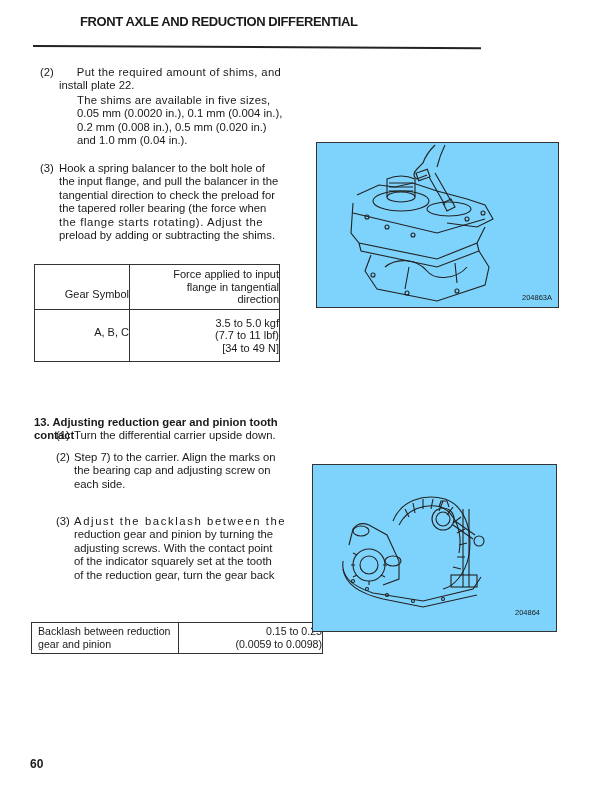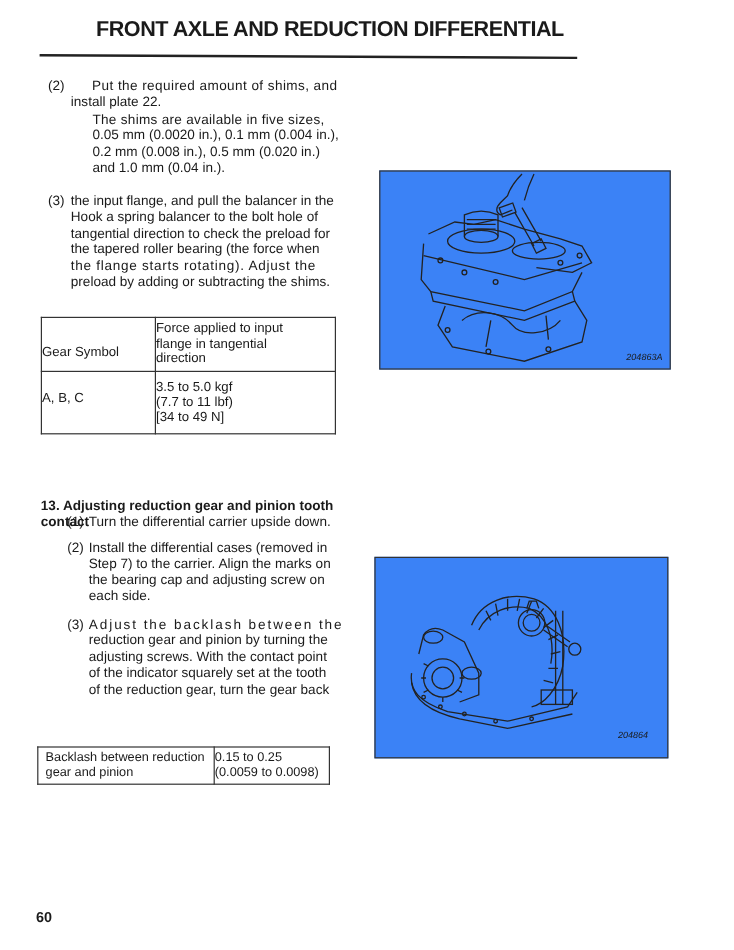--- a/index.html
+++ b/index.html
@@ -1,26 +1,26 @@
 <!DOCTYPE html>
 <html><head>
 <meta charset="utf-8">
 <style>
   html, body { margin:0; padding:0; background:#fff; }
   body { width:612px; height:792px; position:relative; overflow:hidden;
          font-family:"Liberation Sans", sans-serif; color:#1a1a1a; }
   .abs { position:absolute; }
-  .hdr-title { left:33px; top:14px; font-size:18px; font-weight:bold; letter-spacing:-0.4px;padding-left:47px; }
+  .hdr-title { left:33px; top:14px; font-size:13px; font-weight:bold; letter-spacing:-0.4px;padding-left:47px; }
   .hdr-rule { left:33px; top:45px; width:448px; height:1.5px; background:#222; transform:rotate(0.28deg); transform-origin:left; }
   .para { font-size:11.3px; line-height:13.4px; }
   .num { position:absolute; left:0; }
   .body { position:absolute; }
   table.spec { border-collapse:collapse; font-size:11px; line-height:12.6px; }
-  table.spec td { border:1.3px solid #333; text-align:left; vertical-align:middle; padding:0; }
-  .fig { border:1.3px solid #333; background:#3b82f6;font-style:italic; }
+  table.spec td { border:1.3px solid #333; text-align:right; vertical-align:middle; padding:0; }
+  .fig { border:1.3px solid #333; background:#7dd3fc; }
   .figlabel { font-size:7.5px; position:absolute; }
   .pageno { left:30px; top:757px; font-size:12px; font-weight:bold; }
   svg { display:block; }
 </style>
 </head>
 <body>
 
 <div class="abs hdr-title">FRONT AXLE AND REDUCTION DIFFERENTIAL</div>
 <div class="abs hdr-rule"></div>
 
@@ -34,22 +34,22 @@
     <div style="letter-spacing:0.25px;">The shims are available in five sizes,</div>
     <div>0.05 mm (0.0020 in.), 0.1 mm (0.004 in.),</div>
     <div>0.2 mm (0.008 in.), 0.5 mm (0.020 in.)</div>
     <div>and 1.0 mm (0.04 in.).</div>
   </div>
 </div>
 
 <div class="abs para" style="left:40px; top:162px; width:250px; height:85px;">
   <span class="num">(3)</span>
   <div class="body" style="left:19px; top:0; width:240px;">
+    <div>Hook a spring balancer to the bolt hole of</div>
     <div>the input flange, and pull the balancer in the</div>
-    <div>Hook a spring balancer to the bolt hole of</div>
     <div>tangential direction to check the preload for</div>
     <div>the tapered roller bearing (the force when</div>
     <div style="letter-spacing:0.6px;">the flange starts rotating).  Adjust the</div>
     <div>preload by adding or subtracting the shims.</div>
   </div>
 </div>
 
 <table class="spec abs" style="left:34px; top:264px; width:246px; height:98px;">
   <tbody>
       <tr style="height:45px;">
@@ -117,39 +117,38 @@
 <div class="abs para" style="left:56px; top:429px; width:240px;">
   <span class="num">(1)</span>
   <div class="body" style="left:18px; top:0; width:225px;">
     <div>Turn the differential carrier upside down.</div>
   </div>
 </div>
 
 <div class="abs para" style="left:56px; top:451px; width:240px;">
   <span class="num">(2)</span>
   <div class="body" style="left:18px; top:0; width:225px;">
-    <div>Install the differential cases (removed in</div>
     <div>Step 7) to the carrier.  Align the marks on</div>
     <div>the bearing cap and adjusting screw on</div>
     <div>each side.</div>
   </div>
 </div>
 
 <div class="abs para" style="left:56px; top:515px; width:240px;">
   <span class="num">(3)</span>
   <div class="body" style="left:18px; top:0; width:225px;">
     <div style="letter-spacing:1.6px;">Adjust the backlash between the</div>
     <div>reduction gear and pinion by turning the</div>
     <div>adjusting screws.  With the contact point</div>
     <div>of the indicator squarely set at the tooth</div>
     <div>of the reduction gear, turn the gear back</div>
   </div>
 </div>
 
-<table class="spec abs" style="left:31px; top:622px; width:244px; height:32px; font-size:10.6px;">
+<table class="spec abs" style="left:31px; top:622px; width:292px; height:32px; font-size:10.6px;">
   <tbody>
       <tr>
     <td style="width:140px; text-align:left; padding-left:6px;">
       <div>Backlash between reduction</div>
       <div>gear and pinion</div>
     </td>
     <td>
       <div>0.15 to 0.25</div>
       <div>(0.0059 to 0.0098)</div>
     </td>

